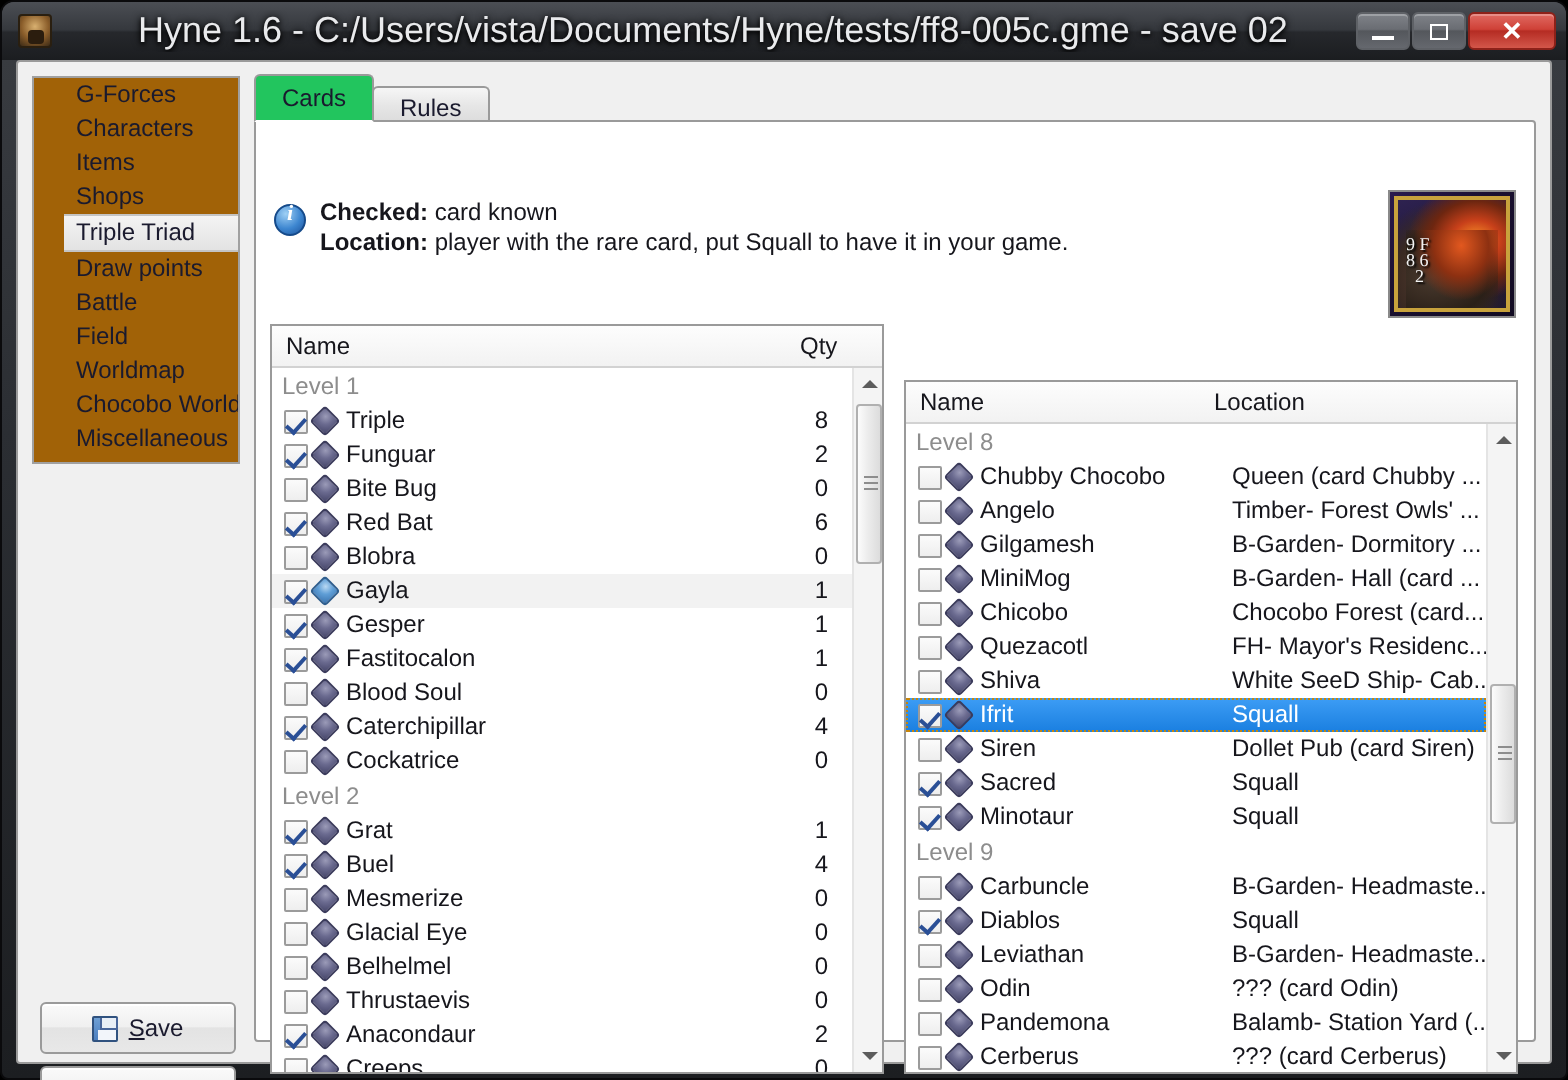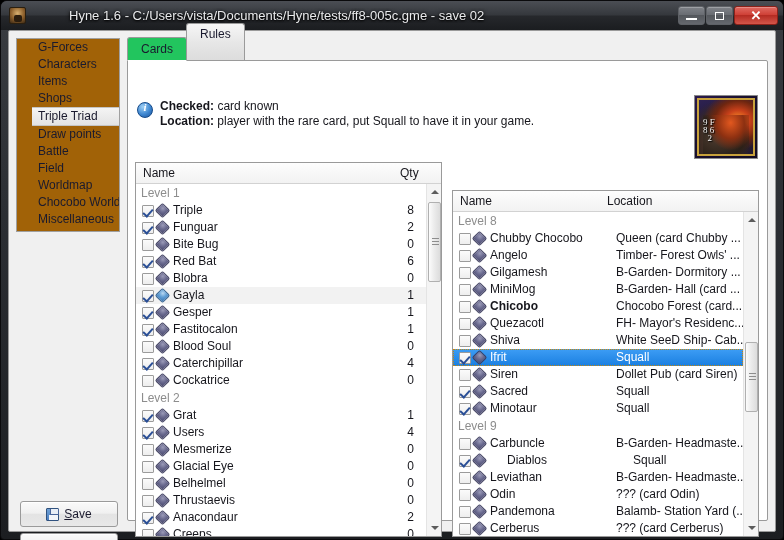--- a/index.html
+++ b/index.html
@@ -33,21 +33,21 @@
     background:
       radial-gradient(circle at 50% 35%, #d8b070 0%, #8a5d2a 55%, #3b2a16 100%);
     border: 1px solid #2a1f10;
     position: relative; flex: none;
   }
   #title-icon::after {
     content: ""; position: absolute; left: 4px; top: 7px; width: 8px; height: 7px;
     background: #2b1d0e; border-radius: 2px;
   }
   #title-text {
-    color: #e9eaec; font-size: 13px; white-space: nowrap;
+    color: #e9eaec; font-size: 18px; white-space: nowrap;
     text-shadow: 0 1px 2px #000, 0 0 4px #000;
     flex: 1; overflow: hidden; padding-left: 36px;
   }
   #win-buttons { display: flex; align-items: center; margin-right: 5px; flex: none; }
   .win-btn {
     width: 27px; height: 19px; margin-left: 1px;
     border: 1px solid #5e6166; border-radius: 3px;
     background: linear-gradient(to bottom, #7f8288 0%, #6a6d73 45%, #54575c 50%, #65686e 100%);
     display: flex; align-items: center; justify-content: center;
     color: #fff; font-size: 11px;
@@ -108,21 +108,21 @@
   }
   #save-icon::after {
     content:""; position:absolute; left:2px; bottom:0; width:9px; height:5px;
     background:#f2f5fa;
   }
   .ul { text-decoration: underline; }
 
   
   #tabbar { position: absolute; left: 118px; top: 6px; height: 24px; display: flex; align-items: flex-end; }
   .tab {
-    height: 38px; line-height: 21px; padding: 0 13px;
+    height: 18px; line-height: 21px; padding: 0 13px;
     border: 1px solid #9a9a9a; border-bottom: none;
     border-radius: 3px 3px 0 0;
     font-size: 12px; color: #1a1a2e;
     background: linear-gradient(to bottom, #f6f6f6 0%, #e6e6e6 52%, #dcdcdc 100%);
     margin-right: -1px;
   }
   .tab.active {
     background: #22c55e; height: 24px; line-height: 23px;
     border-bottom: 1px solid #ffffff; position: relative; z-index: 3;
   }
@@ -397,21 +397,21 @@
             <div class="grp">Level 2</div>
             <div class="row">
               <span class="cb on"></span>
               <span class="dia"></span>
               <span class="nm">Grat</span>
               <span class="qty">1</span>
             </div>
             <div class="row">
               <span class="cb on"></span>
               <span class="dia"></span>
-              <span class="nm">Users</span>
+              <span class="nm">Buel</span>
               <span class="qty">4</span>
             </div>
             <div class="row">
               <span class="cb"></span>
               <span class="dia"></span>
               <span class="nm">Mesmerize</span>
               <span class="qty">0</span>
             </div>
             <div class="row">
               <span class="cb"></span>
@@ -484,21 +484,21 @@
             </div>
             <div class="row">
               <span class="cb"></span>
               <span class="dia"></span>
               <span class="nm" style="flex: 0 0 126px;">MiniMog</span>
               <span class="loc">B-Garden- Hall (card ...</span>
             </div>
             <div class="row">
               <span class="cb"></span>
               <span class="dia"></span>
-              <span class="nm" style="flex: 0 0 126px; font-weight: bold;">Chicobo</span>
+              <span class="nm" style="flex: 0 0 126px;">Chicobo</span>
               <span class="loc">Chocobo Forest (card...</span>
             </div>
             <div class="row">
               <span class="cb"></span>
               <span class="dia"></span>
               <span class="nm" style="flex: 0 0 126px;">Quezacotl</span>
               <span class="loc">FH- Mayor's Residenc...</span>
             </div>
             <div class="row">
               <span class="cb"></span>
@@ -533,21 +533,21 @@
             <div class="grp">Level 9</div>
             <div class="row">
               <span class="cb"></span>
               <span class="dia"></span>
               <span class="nm" style="flex: 0 0 126px;">Carbuncle</span>
               <span class="loc">B-Garden- Headmaste...</span>
             </div>
             <div class="row">
               <span class="cb on"></span>
               <span class="dia"></span>
-              <span class="nm" style="flex: 0 0 126px; margin-left: 17px;">Diablos</span>
+              <span class="nm" style="flex: 0 0 126px;">Diablos</span>
               <span class="loc">Squall</span>
             </div>
             <div class="row">
               <span class="cb"></span>
               <span class="dia"></span>
               <span class="nm" style="flex: 0 0 126px;">Leviathan</span>
               <span class="loc">B-Garden- Headmaste...</span>
             </div>
             <div class="row">
               <span class="cb"></span>

